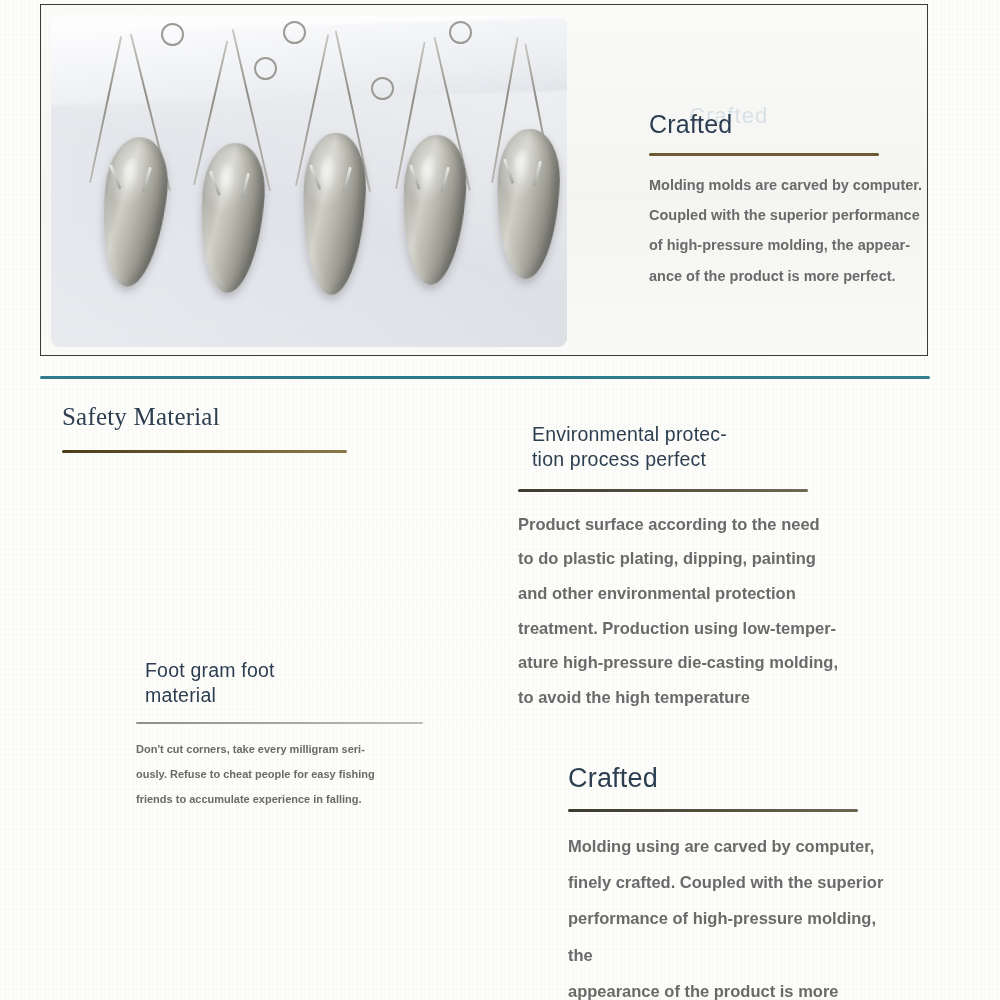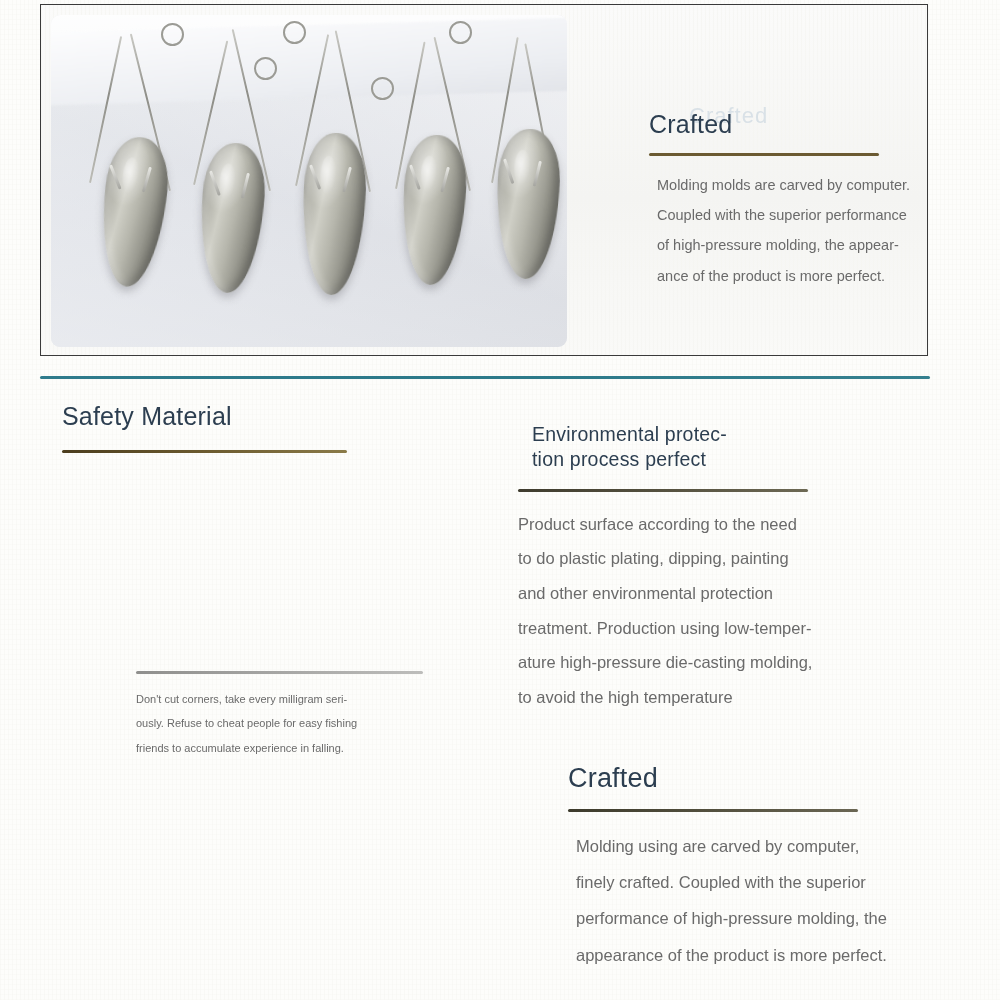--- a/index.html
+++ b/index.html
@@ -116,40 +116,40 @@
     line-height: 1.18;
     white-space: pre-line;
   }
   .rule {
     height: 3px;
     border-radius: 2px;
     margin: 13px 0 0 0;
   }
   .body-text {
     color: #6a6a6a;
-    font-weight: 400;
-    margin: 8px;
+    font-weight: 700;
+    margin: 0;
     white-space: pre-line;
   }
 
   .teal-divider {
     position: absolute;
     left: 40px;
     top: 376px;
     width: 890px;
     height: 3px;
     border-radius: 2px;
     background: linear-gradient(90deg,#2f7b8c,#2d7a8a 55%,#35808f);
   }
 
   
   .sec { position: absolute; }
 
   #sec-safety { left: 62px;  top: 402px;  width: 400px; }
-  #sec-safety .h-title { font-size: 25px; }
+  #sec-safety .h-title { font-size: 25px; font-family: Liberation Serif, serif; }
   #sec-safety .rule { width: 285px; margin-top: 18px; }
   #sec-safety .body-text { font-size: 17.5px; line-height: 2.05; margin-top: 14px; }
 
   #sec-env { left: 532px; top: 422px; width: 330px; }
   #sec-env .h-title { font-size: 19.5px; line-height: 1.3; }
   #sec-env .rule { width: 290px; margin-top: 16px; margin-left: -14px; }
   #sec-env .body-text { font-size: 16.5px; line-height: 2.1; margin-top: 15px; margin-left: -14px; }
 
   #sec-foot { left: 145px; top: 658px; width: 350px; }
   #sec-foot .h-title { font-size: 19.5px; line-height: 1.3; }
@@ -245,20 +245,22 @@
   <div class="rule" style="background:linear-gradient(90deg,#3f3c2e,#55513f 50%,#6d6954);"></div>
   <p class="body-text">Product surface according to the need
 to do plastic plating, dipping, painting
 and other environmental protection
 treatment. Production using low-temper-
 ature high-pressure die-casting molding,
 to avoid the high temperature</p>
 </div>
 
 <div class="sec" id="sec-foot">
+  <h2 class="h-title">Foot gram foot
+ material</h2>
   <div class="rule" style="background:linear-gradient(90deg,#8f8f8d,#a6a6a4 50%,#bdbdbb);"></div>
   <p class="body-text">Don't cut corners, take every milligram seri-
 ously. Refuse to cheat people for easy fishing
 friends to accumulate experience in falling.</p>
 </div>
 
 <div class="sec" id="sec-crafted2">
   <h2 class="h-title">Crafted</h2>
   <div class="rule" style="background:linear-gradient(90deg,#3d3b2c,#53503e 50%,#6a6653);"></div>
   <p class="body-text">Molding using are carved by computer,

